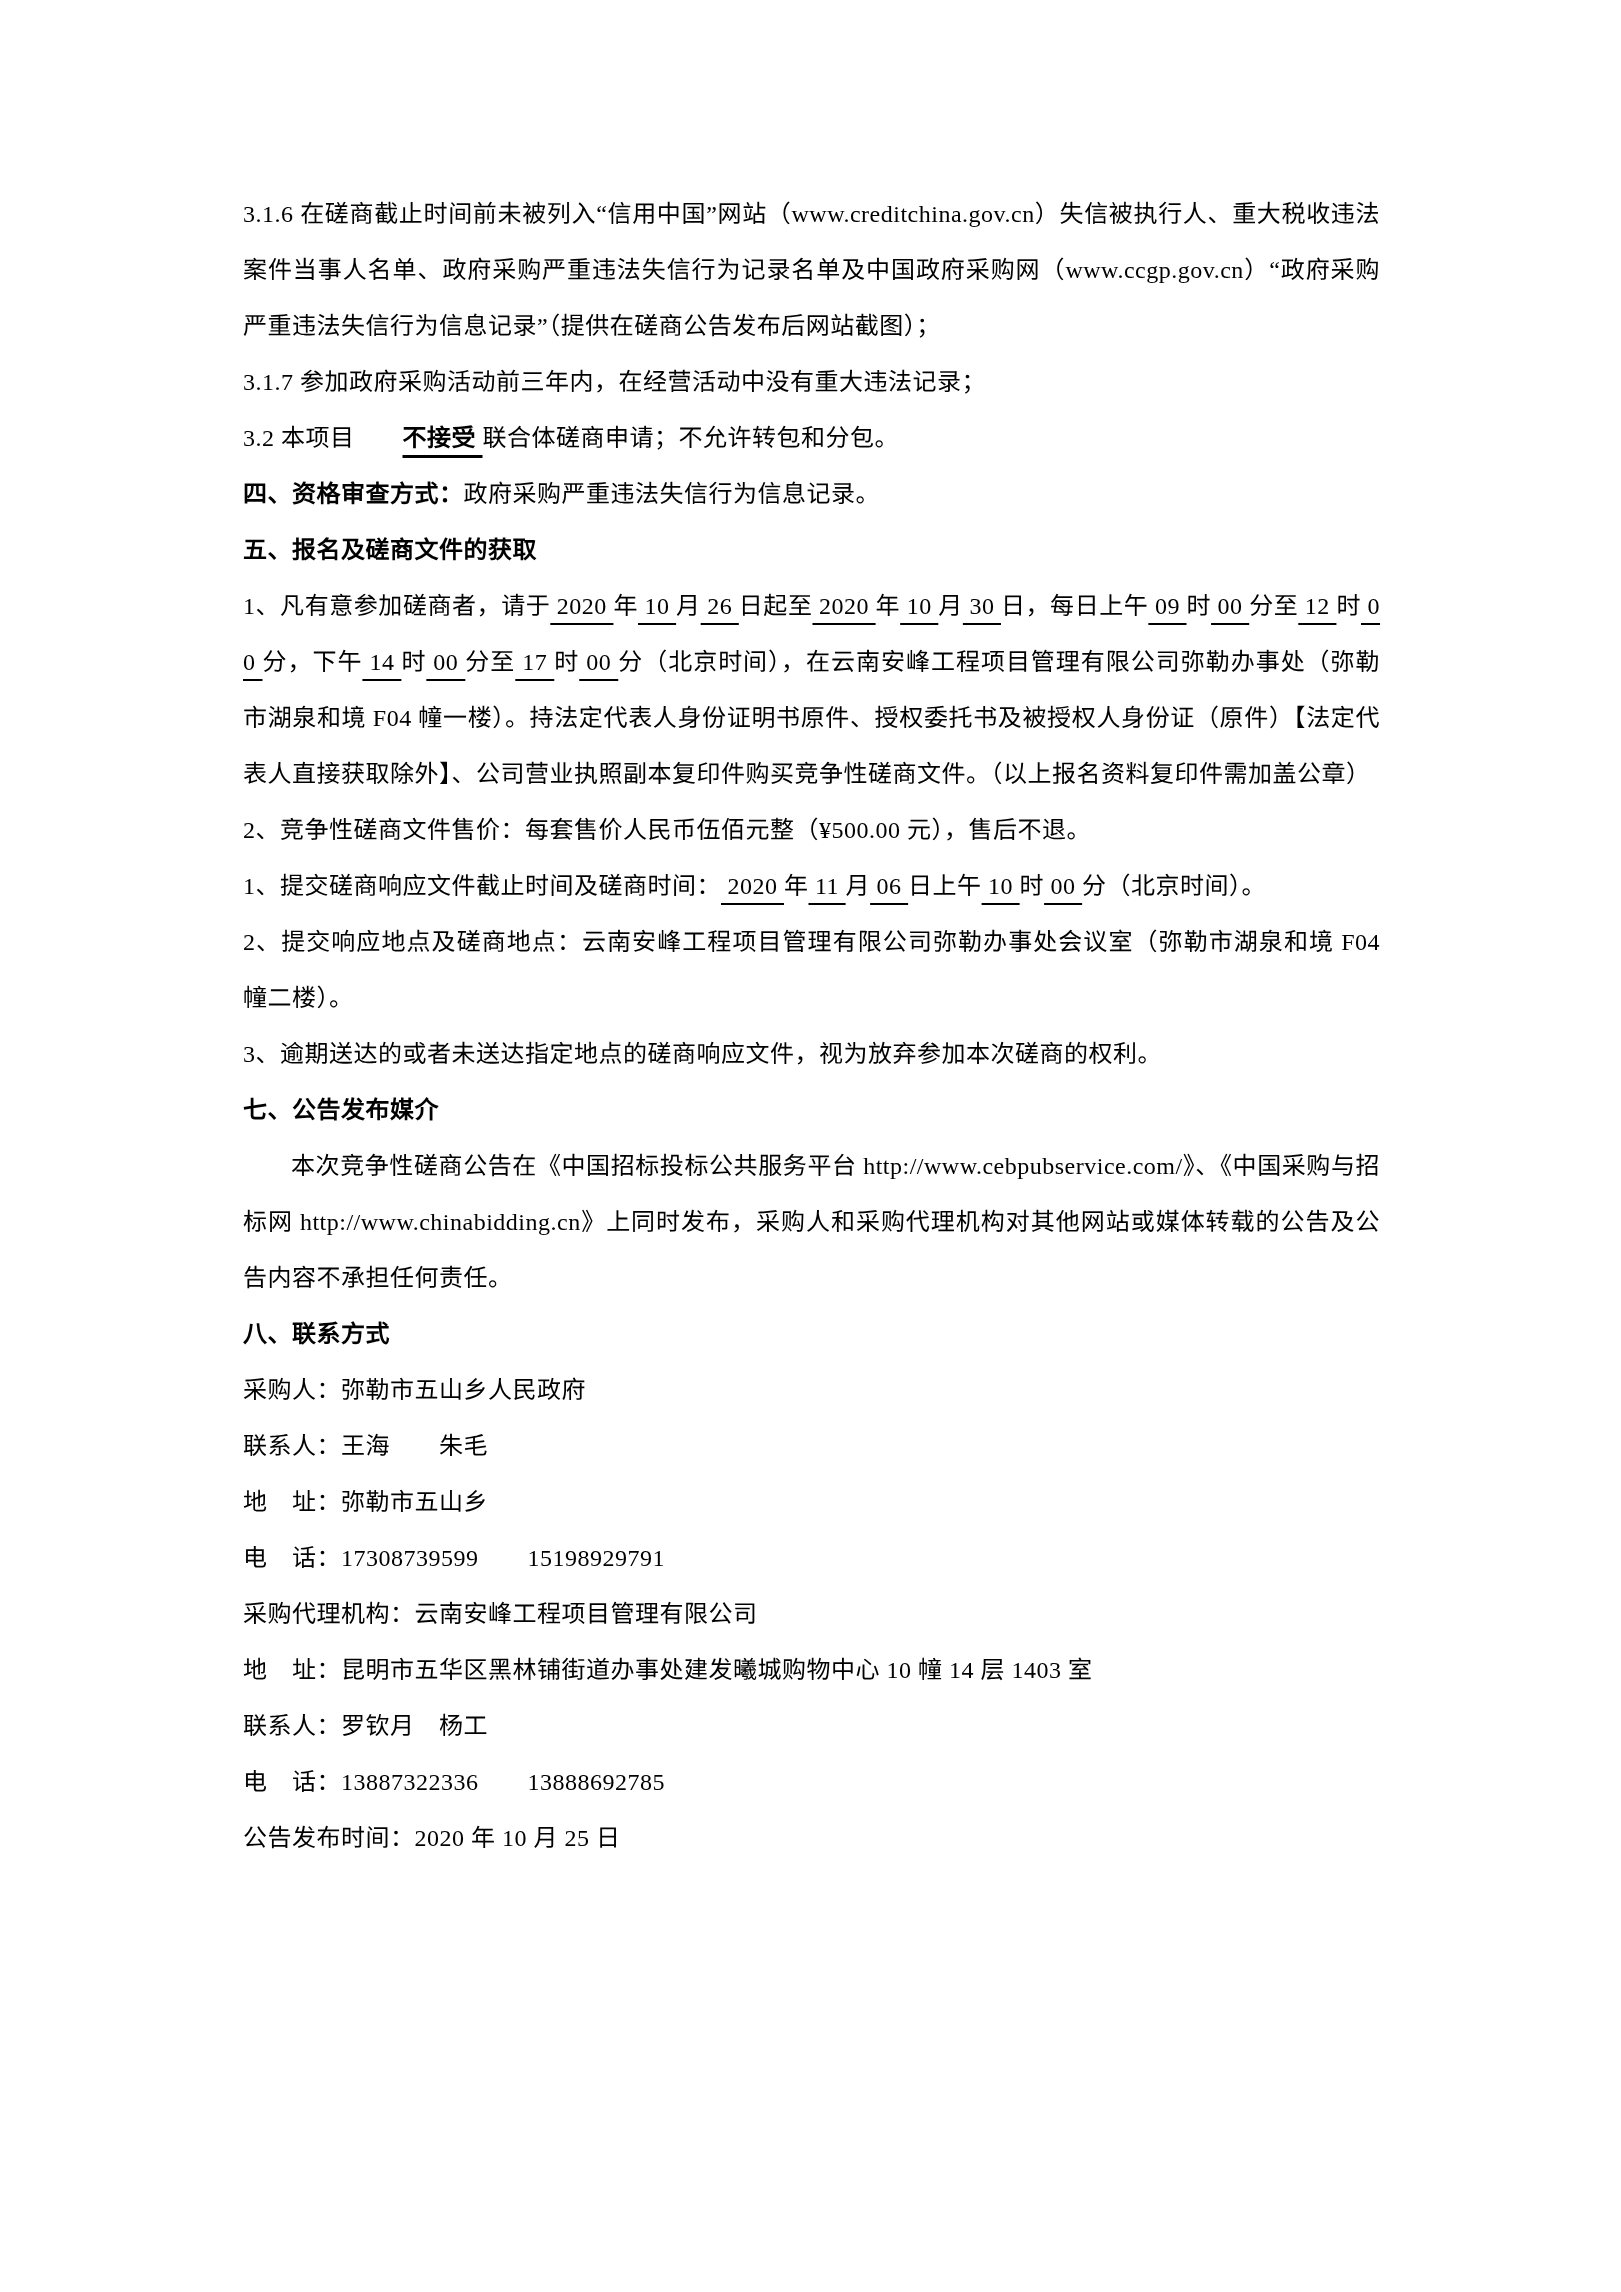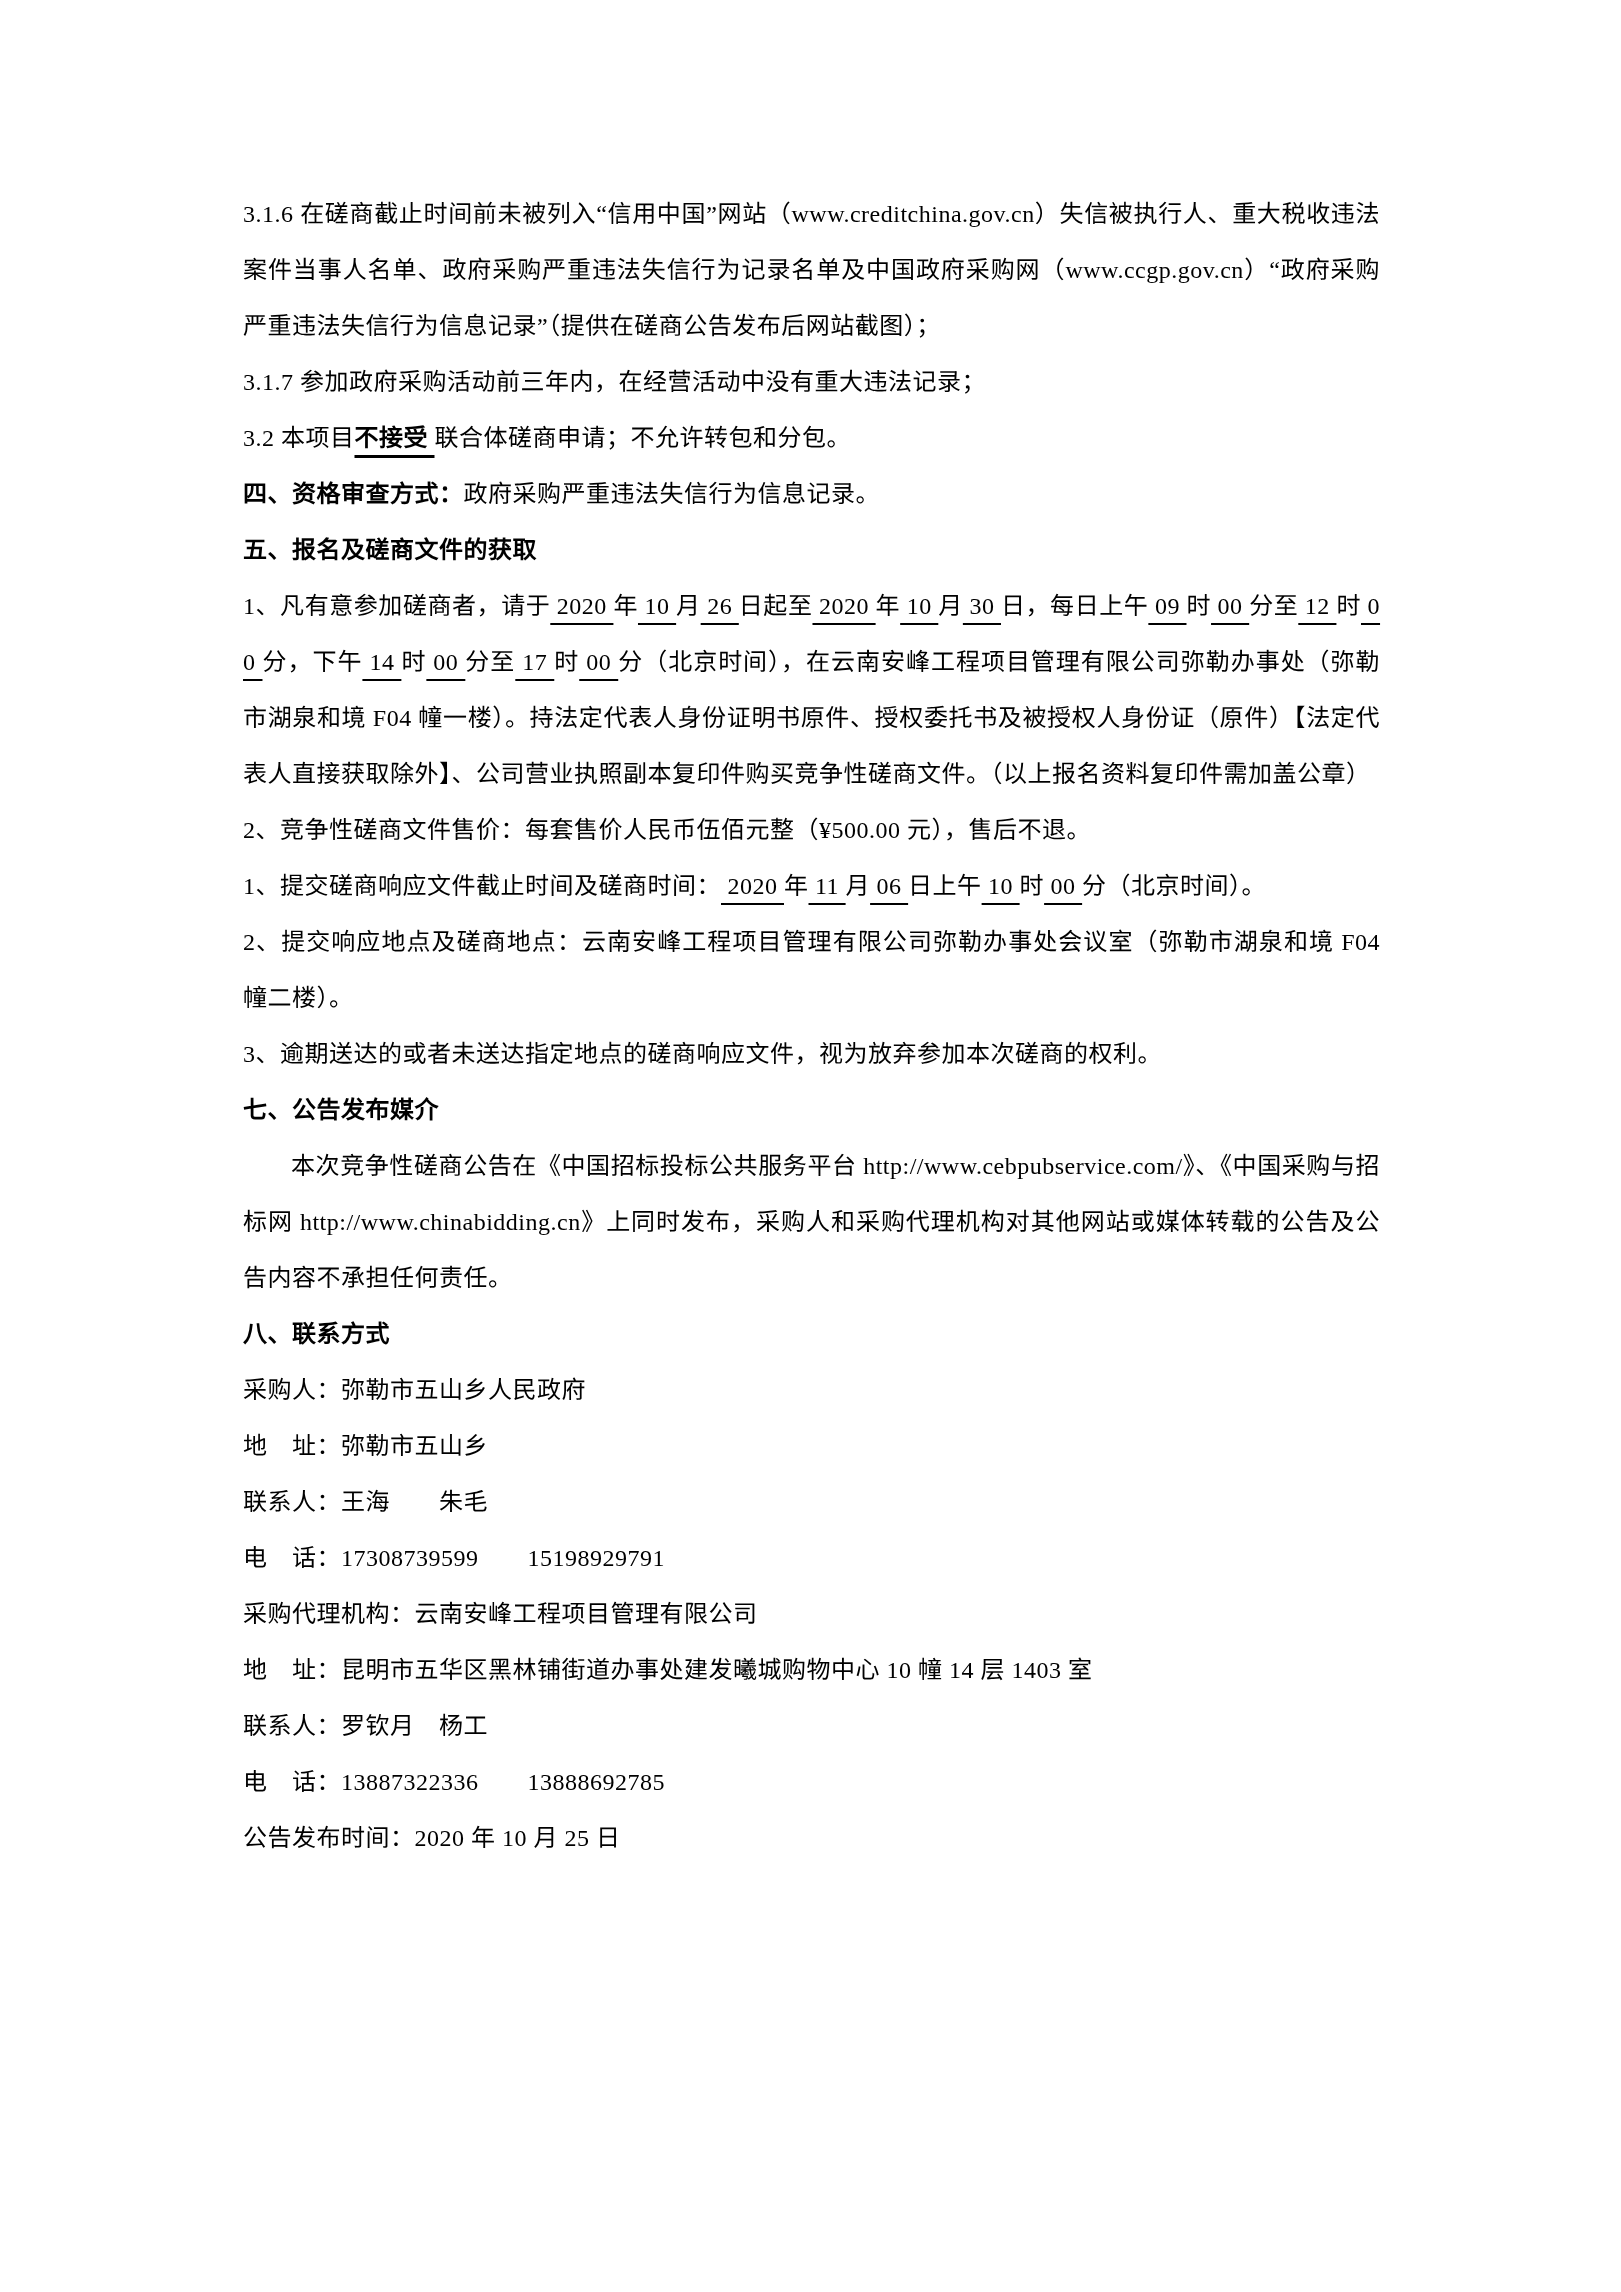--- a/index.html
+++ b/index.html
@@ -31,42 +31,42 @@
   }
   .page p.indent {
     text-indent: 2em;
   }
   .b { font-weight: bold; }
   .u {
     text-decoration: underline;
     text-decoration-thickness: 2px;
     text-underline-offset: 8.8px;
   }
-  .b.u { text-decoration-thickness: 2.9px; }
+  .b.u { text-decoration-thickness: 2.9px; margin-left: 48px; }
 </style>
 </head>
 <body>
 
 <div class="page">
   <p><span>3.1.6 在磋商截止时间前未被列入“信用中国”网站（www.creditchina.gov.cn）失信被执行人、重大税收违法案件当事人名单、政府采购严重违法失信行为记录名单及中国政府采购网（www.ccgp.gov.cn）“政府采购严重违法失信行为信息记录”（提供在磋商公告发布后网站截图）；</span></p>
   <p><span>3.1.7 参加政府采购活动前三年内，在经营活动中没有重大违法记录；</span></p>
   <p><span>3.2 本项目</span><span class="b u">不接受 </span><span>联合体磋商申请；不允许转包和分包。</span></p>
   <p><span class="b">四、资格审查方式：</span><span>政府采购严重违法失信行为信息记录。</span></p>
   <p><span class="b">五、报名及磋商文件的获取</span></p>
   <p><span>1、凡有意参加磋商者，请于</span><span class="u"> 2020 </span><span>年</span><span class="u"> 10 </span><span>月</span><span class="u"> 26 </span><span>日起至</span><span class="u"> 2020 </span><span>年</span><span class="u"> 10 </span><span>月</span><span class="u"> 30 </span><span>日，每日上午</span><span class="u"> 09 </span><span>时</span><span class="u"> 00 </span><span>分至</span><span class="u"> 12 </span><span>时</span><span class="u"> 00 </span><span>分，下午</span><span class="u"> 14 </span><span>时</span><span class="u"> 00 </span><span>分至</span><span class="u"> 17 </span><span>时</span><span class="u"> 00 </span><span>分（北京时间），在云南安峰工程项目管理有限公司弥勒办事处（弥勒市湖泉和境 F04 幢一楼）。持法定代表人身份证明书原件、授权委托书及被授权人身份证（原件）【法定代表人直接获取除外】、公司营业执照副本复印件购买竞争性磋商文件。（以上报名资料复印件需加盖公章）</span></p>
   <p><span>2、竞争性磋商文件售价：每套售价人民币伍佰元整（¥500.00 元），售后不退。</span></p>
   <p><span>1、提交磋商响应文件截止时间及磋商时间：</span><span class="u"> 2020 </span><span>年</span><span class="u"> 11 </span><span>月</span><span class="u"> 06 </span><span>日上午</span><span class="u"> 10 </span><span>时</span><span class="u"> 00 </span><span>分（北京时间）。</span></p>
   <p><span>2、提交响应地点及磋商地点：云南安峰工程项目管理有限公司弥勒办事处会议室（弥勒市湖泉和境 F04 幢二楼）。</span></p>
   <p><span>3、逾期送达的或者未送达指定地点的磋商响应文件，视为放弃参加本次磋商的权利。</span></p>
   <p><span class="b">七、公告发布媒介</span></p>
   <p class="indent"><span>本次竞争性磋商公告在《中国招标投标公共服务平台 http://www.cebpubservice.com/》、《中国采购与招标网 http://www.chinabidding.cn》上同时发布，采购人和采购代理机构对其他网站或媒体转载的公告及公告内容不承担任何责任。</span></p>
   <p><span class="b">八、联系方式</span></p>
   <p><span>采购人：弥勒市五山乡人民政府</span></p>
+  <p><span>联系人：王海　　朱毛</span></p>
   <p><span>地　址：弥勒市五山乡</span></p>
-  <p><span>联系人：王海　　朱毛</span></p>
   <p><span>电　话：17308739599　　15198929791</span></p>
   <p><span>采购代理机构：云南安峰工程项目管理有限公司</span></p>
   <p><span>地　址：昆明市五华区黑林铺街道办事处建发曦城购物中心 10 幢 14 层 1403 室</span></p>
   <p><span>联系人：罗钦月　杨工</span></p>
   <p><span>电　话：13887322336　　13888692785</span></p>
   <p><span>公告发布时间：2020 年 10 月 25 日</span></p>
 </div>
 
 
 </body></html>

